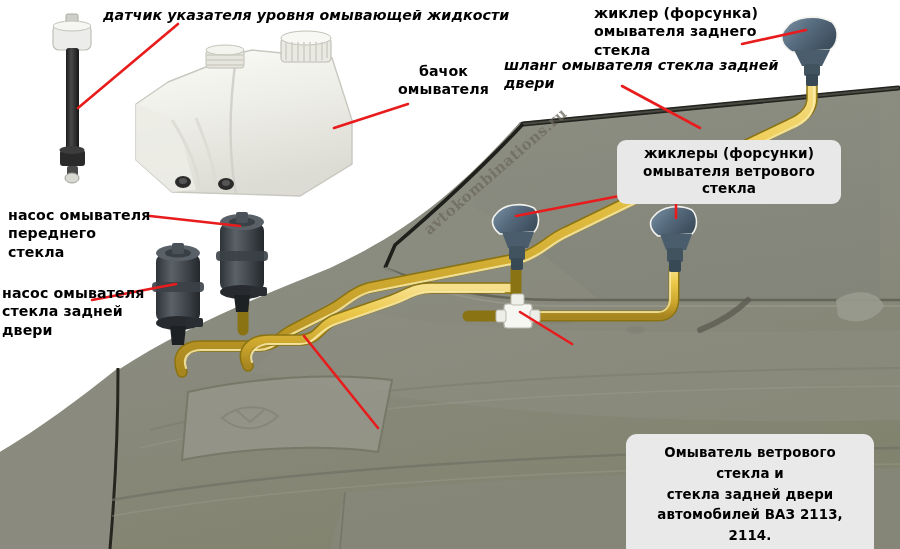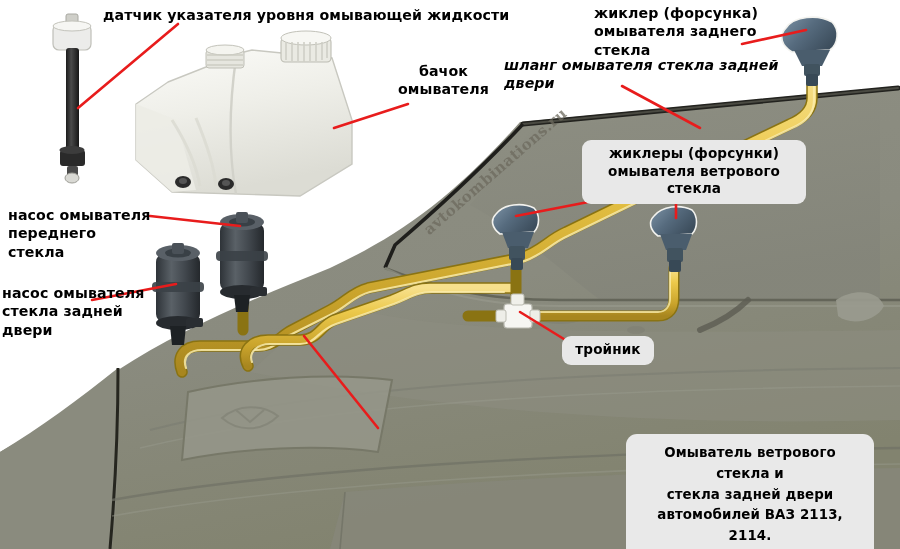--- a/index.html
+++ b/index.html
@@ -23,20 +23,21 @@
     letter-spacing:0.1px;
   }
   .lbl.plain { font-size:14.2px; }
   .lbl.boxed {
     background:#e8e8e8;
     border-radius:9px;
     padding:5px 11px 6px 11px;
     text-align:center;
     font-size:13.6px;
     box-shadow:0 0 0 0 rgba(0,0,0,0);
+    margin-left:35px;
   }
   .lbl.caption {
     background:#e9e9e9;
     border-radius:11px;
     padding:9px 14px 10px 14px;
     text-align:center;
     font-size:13.4px;
     line-height:1.55;
     font-weight:bold;
   }
@@ -308,21 +309,21 @@
       <line x1="622" y1="86" x2="700" y2="128"></line>
       <line x1="150" y1="216" x2="240" y2="226"></line>
       <line x1="92" y1="300" x2="176" y2="284"></line>
       <line x1="640" y1="192" x2="516" y2="216"></line>
       <line x1="676" y1="190" x2="676" y2="218"></line>
       <line x1="572" y1="344" x2="520" y2="312"></line>
       <line x1="378" y1="428" x2="304" y2="336"></line>
     </g>
   </svg>
 
-  <div class="lbl plain" style="left:103px; top:6px;">датчик указателя уровня омывающей жидкости</div>
+  <div class="lbl plain" style="left:103px; top:6px;font-style:italic;">датчик указателя уровня омывающей жидкости</div>
 
   <div class="lbl plain" style="left:398px; top:62px; text-align:center;">бачок
 омывателя</div>
 
   <div class="lbl plain" style="left:594px; top:4px; text-align:left; width:210px;">жиклер (форсунка)
 омывателя заднего стекла</div>
 
   <div class="lbl plain" style="left:504px; top:56px; text-align:left;font-style:italic;">шланг омывателя стекла задней
 двери</div>
 
@@ -330,21 +331,20 @@
 переднего
 стекла</div>
 
   <div class="lbl plain" style="left:2px; top:284px; text-align:left;">насос омывателя
 стекла задней
 двери</div>
 
   <div class="lbl boxed" style="left:582px; top:140px; width:224px;">жиклеры (форсунки)
 омывателя ветрового стекла</div>
 
-  <div class="lbl boxed" style="left:562px; top:336px; width:92px;">тройник</div>
 
 
   <div class="lbl caption" style="left:626px; top:434px; width:248px;">Омыватель ветрового стекла и
 стекла задней двери
 автомобилей ВАЗ 2113, 2114.
 Схема.</div>
 
   <div class="wm" style="left:420px; top:225px;">avtokombinations.ru</div>
 
 </div>

